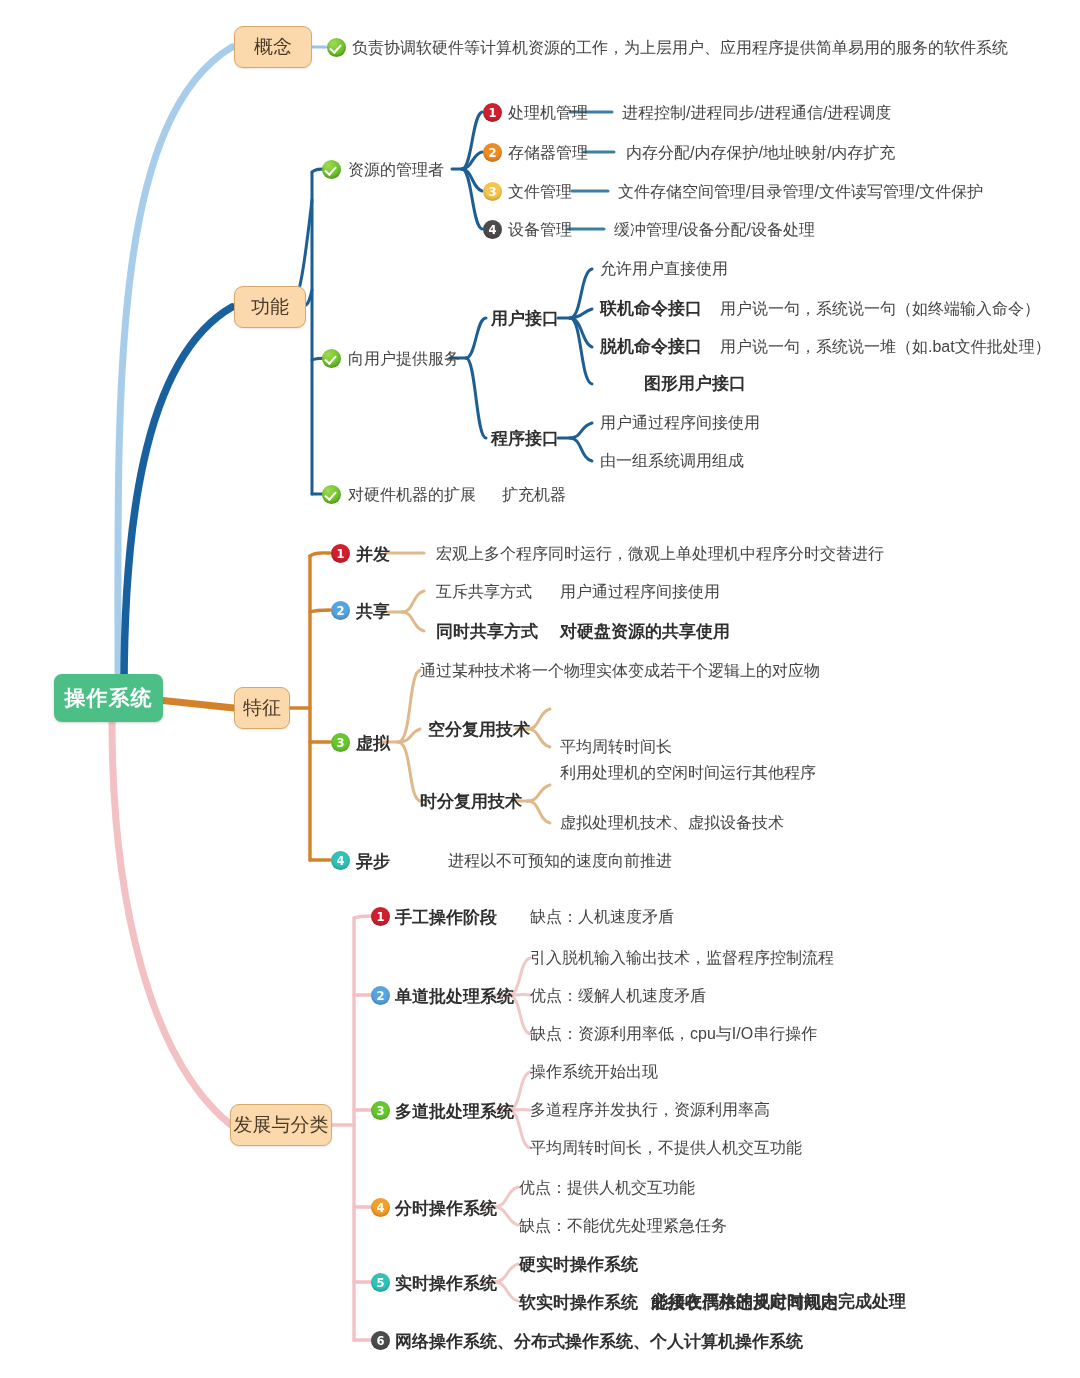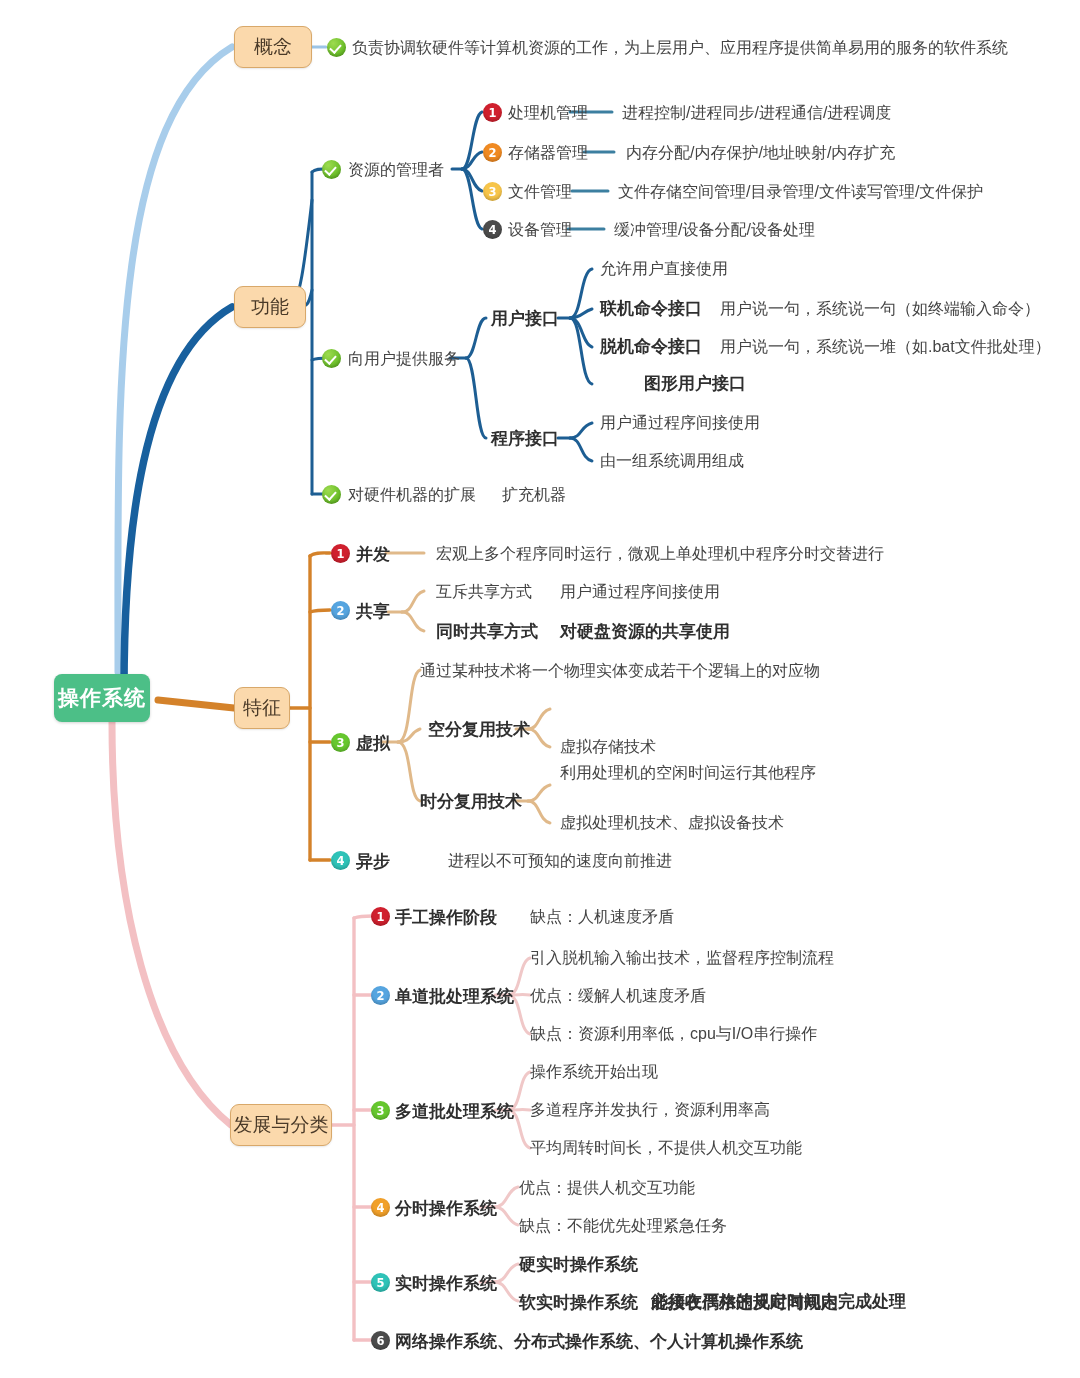--- a/index.html
+++ b/index.html
@@ -147,21 +147,21 @@
       <path d="M480,1207 L494,1207" stroke="#f0c8c8" stroke-width="3"></path>
       <path d="M494,1207 C508,1207 506,1190 518,1187" stroke="#f0c8c8" stroke-width="3"></path>
       <path d="M494,1207 C508,1207 506,1222 518,1225" stroke="#f0c8c8" stroke-width="3"></path>
 
       <path d="M480,1282 L494,1282" stroke="#f0c8c8" stroke-width="3"></path>
       <path d="M494,1282 C508,1282 506,1267 518,1264" stroke="#f0c8c8" stroke-width="3"></path>
       <path d="M494,1282 C508,1282 506,1298 518,1301" stroke="#f0c8c8" stroke-width="3"></path>
     </g>
   </svg>
 
-  <div class="chip root" style="left:54px;top:674px;width:96px;height:48px;">
+  <div class="chip root" style="left:54px;top:674px;width:109px;height:48px;">
     <span>操作系统</span>
   </div>
 
   <div class="chip branch" style="left:234px;top:26px;width:78px;height:42px;">
     <span>概念</span>
   </div>
   <div class="chip branch" style="left:234px;top:286px;width:72px;height:42px;">
     <span>功能</span>
   </div>
   <div class="chip branch" style="left:234px;top:687px;width:56px;height:42px;">
@@ -225,21 +225,21 @@
   <div class="lbl t16" style="left:436px;top:584px;">互斥共享方式</div>
   <div class="lbl t16" style="left:560px;top:584px;">用户通过程序间接使用</div>
   <div class="lbl t17 b" style="left:436px;top:623px;">同时共享方式</div>
   <div class="lbl t17 b" style="left:560px;top:623px;">对硬盘资源的共享使用</div>
 
   <div class="badge" style="left:331px;top:733px;background:#66c72e;">3</div>
   <div class="lbl t17 b" style="left:356px;top:735px;">虚拟</div>
   <div class="lbl t16" style="left:420px;top:663px;">通过某种技术将一个物理实体变成若干个逻辑上的对应物</div>
 
   <div class="lbl t17 b" style="left:428px;top:721px;">空分复用技术</div>
-  <div class="lbl t16" style="left:560px;top:739px;">虚拟存储技术</div>
+  <div class="lbl t16" style="left:560px;top:739px;">平均周转时间长</div>
 
   <div class="lbl t17 b" style="left:420px;top:793px;">时分复用技术</div>
   <div class="lbl t16" style="left:560px;top:765px;">利用处理机的空闲时间运行其他程序</div>
   <div class="lbl t16" style="left:560px;top:815px;">虚拟处理机技术、虚拟设备技术</div>
 
   <div class="badge" style="left:331px;top:851px;background:#2fc3b8;">4</div>
   <div class="lbl t17 b" style="left:356px;top:853px;">异步</div>
   <div class="lbl t16" style="left:448px;top:853px;">进程以不可预知的速度向前推进</div>
 
   <div class="badge" style="left:371px;top:907px;background:#d0202e;">1</div>

